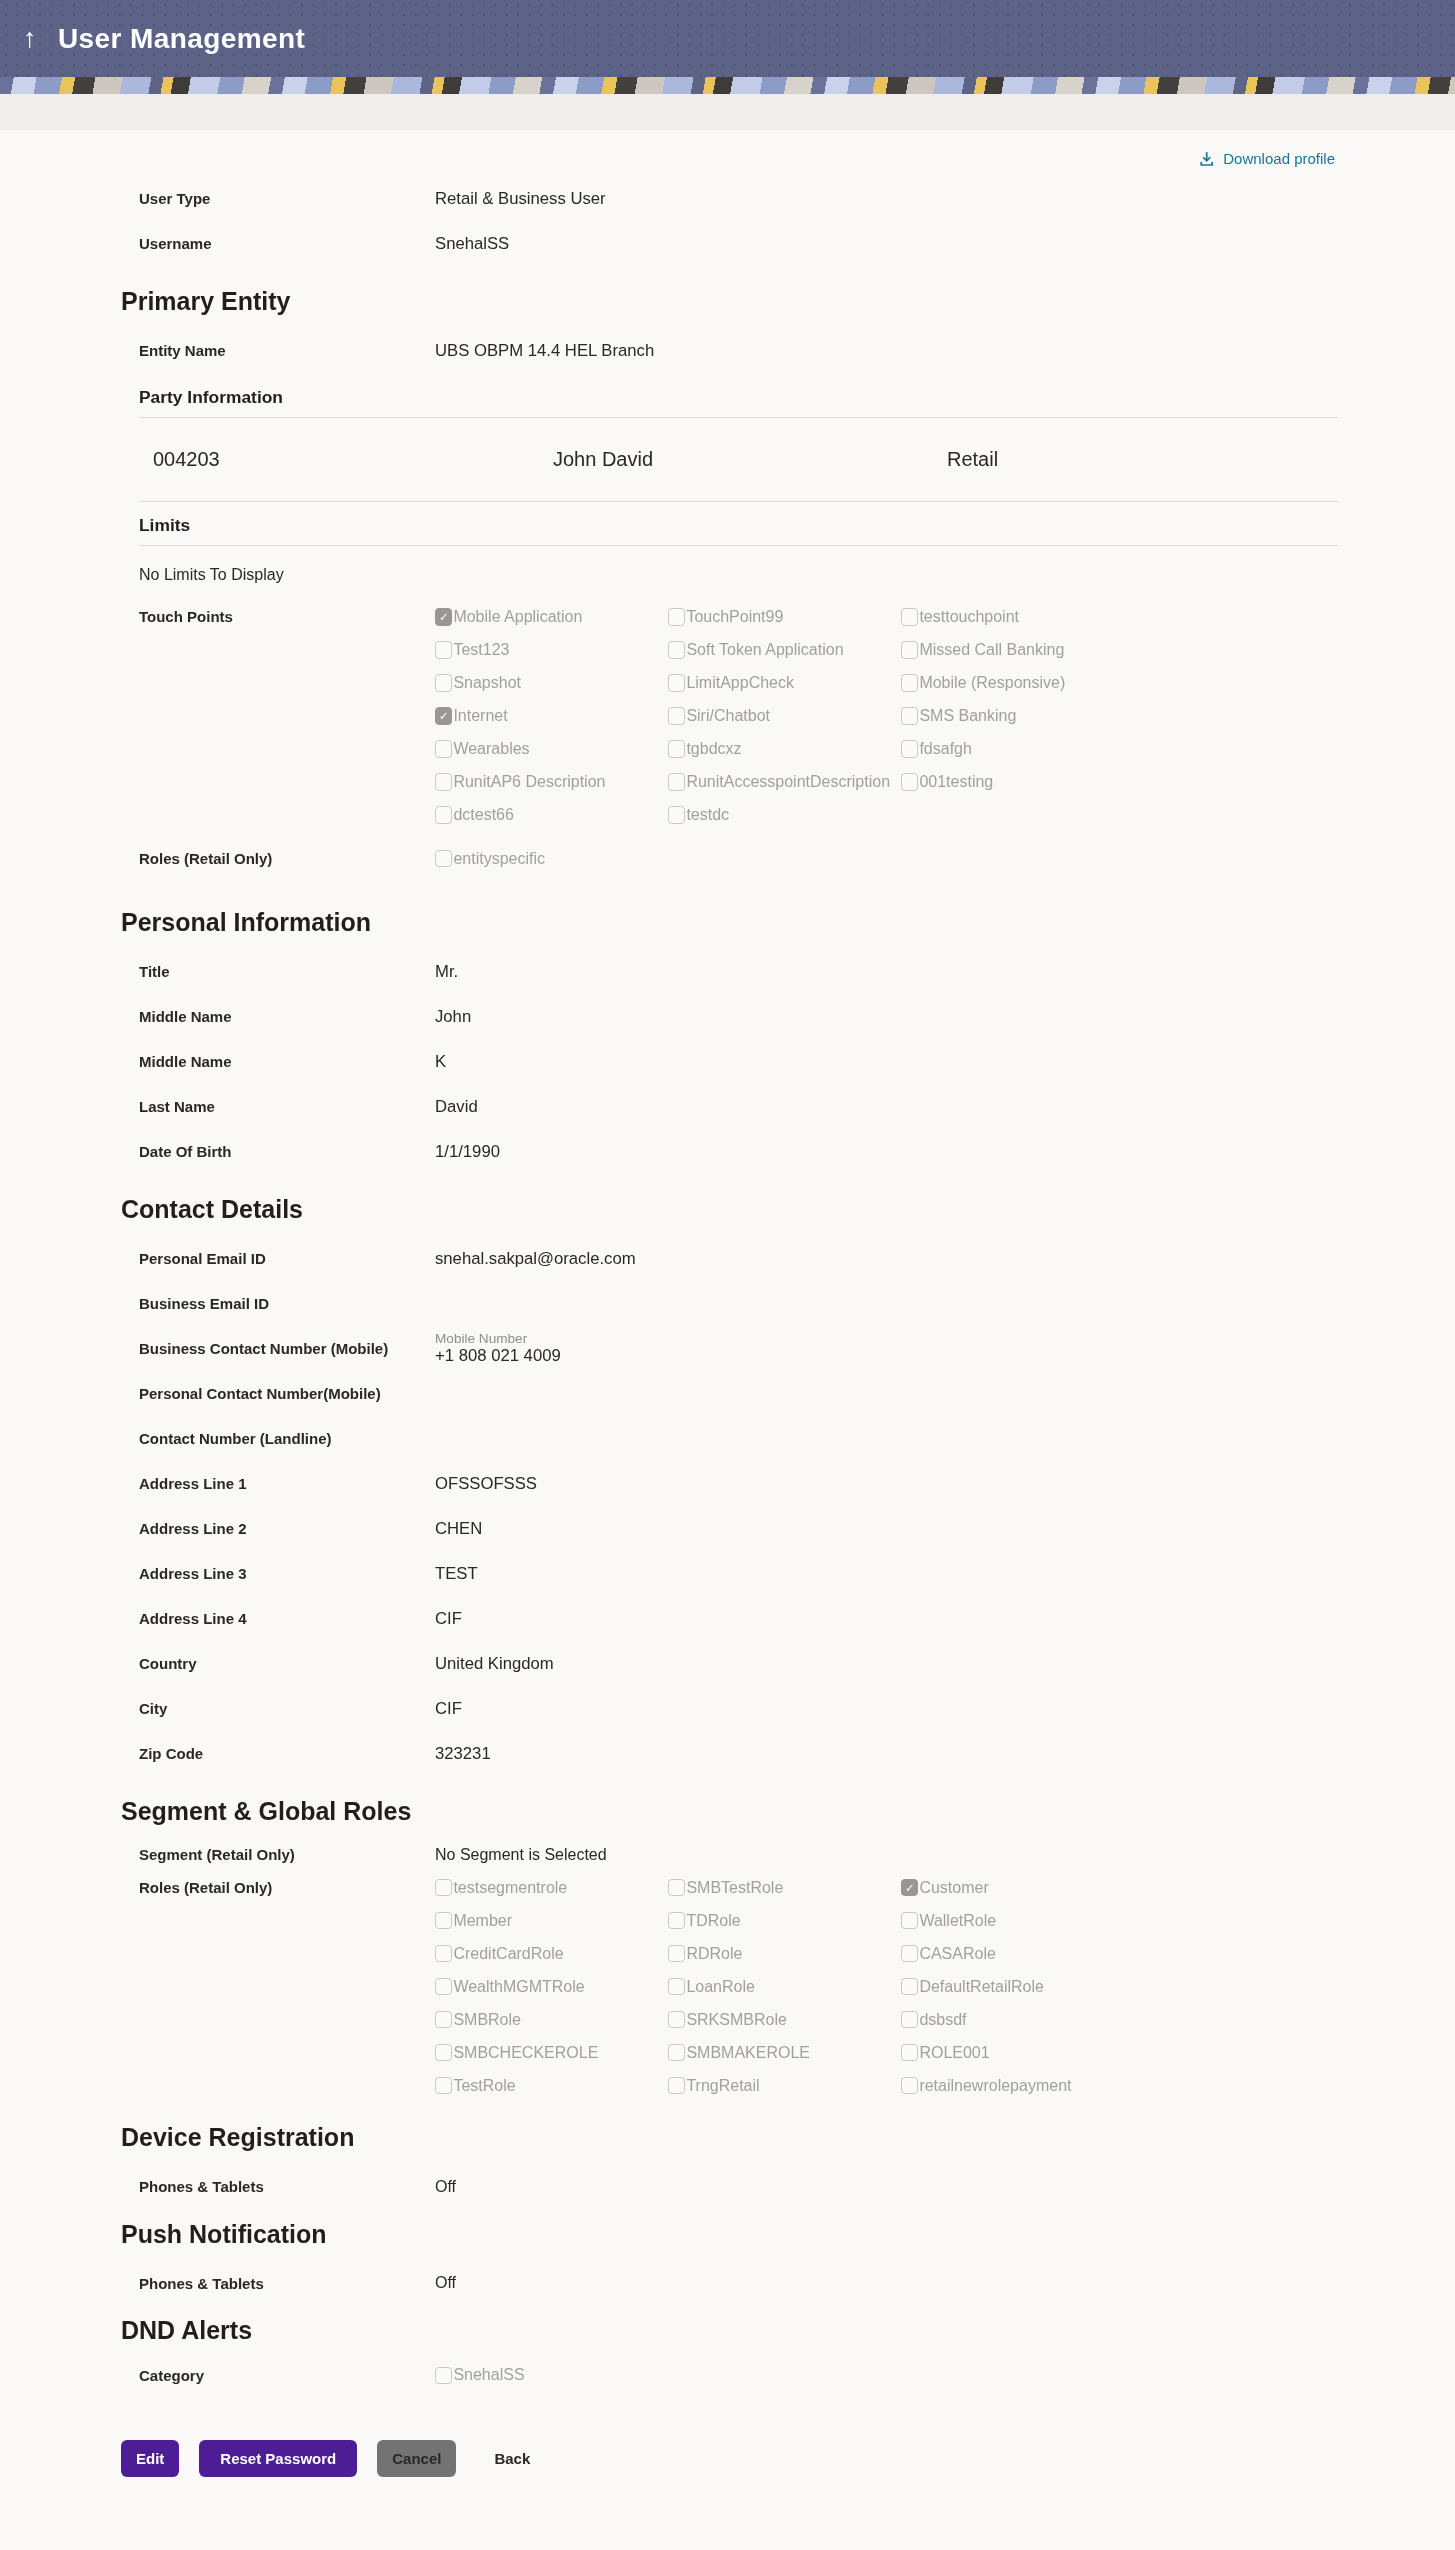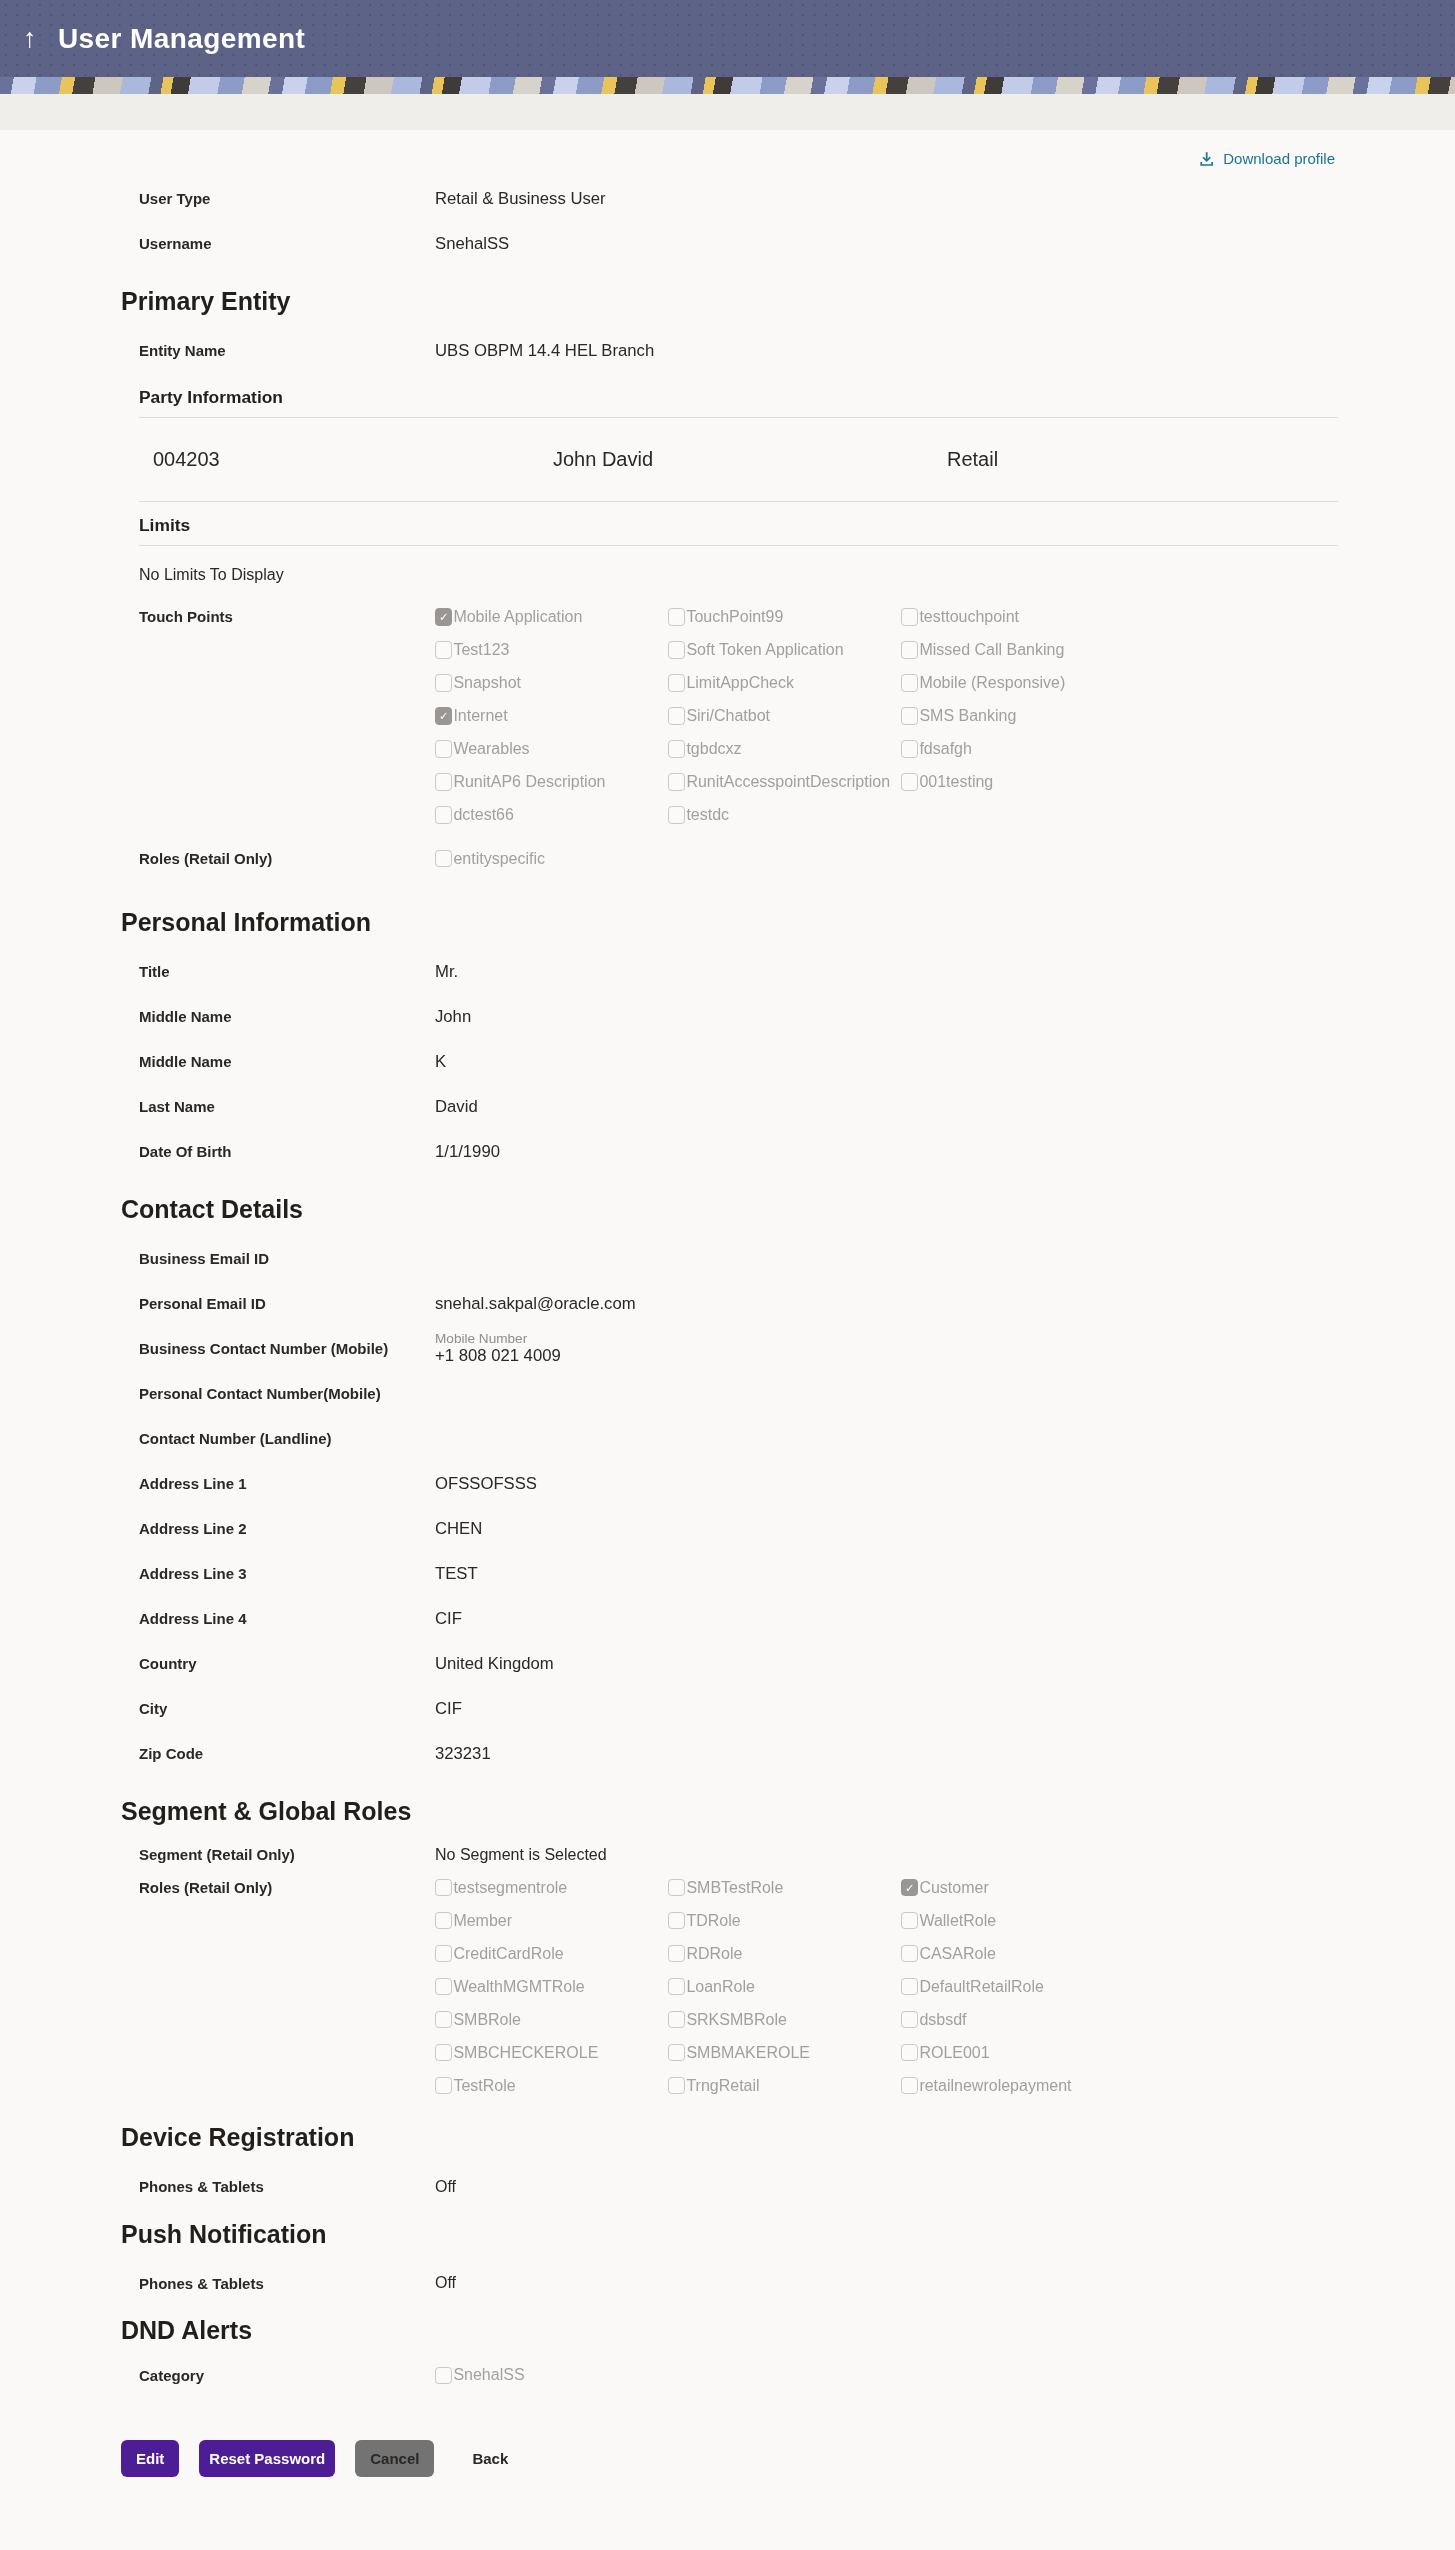--- a/index.html
+++ b/index.html
@@ -277,32 +277,32 @@
           <span class="field-value">1/1/1990</span>
         </div>
 
     </div>
 
     <h2 class="section">Contact Details</h2>
 
     <div>
 
         <div class="field-row">
+          <span class="field-label">Personal Email ID</span>
+          <span class="value-wrap">
+            <span class="sub-label"></span>
+            <span class="field-value">snehal.sakpal@oracle.com</span>
+          </span>
+        </div>
+
+        <div class="field-row">
           <span class="field-label">Business Email ID</span>
           <span class="value-wrap">
             <span class="sub-label"></span>
             <span class="field-value"></span>
-          </span>
-        </div>
-
-        <div class="field-row">
-          <span class="field-label">Personal Email ID</span>
-          <span class="value-wrap">
-            <span class="sub-label"></span>
-            <span class="field-value">snehal.sakpal@oracle.com</span>
           </span>
         </div>
 
         <div class="field-row">
           <span class="field-label">Business Contact Number (Mobile)</span>
           <span class="value-wrap">
             <span class="sub-label">Mobile Number</span>
             <span class="field-value">+1 808 021 4009</span>
           </span>
         </div>
@@ -520,20 +520,20 @@
           <label class="check-item">
             <span class="checkbox"></span>
             <span class="check-label">SnehalSS</span>
           </label>
 
       </div>
     </div>
 
     <div class="actions">
       <button class="btn btn-dark">Edit</button>
-      <button class="btn btn-dark" style="padding:10px 10px;">Reset Password</button>
+      <button class="btn btn-dark" style="padding:10px 21px;">Reset Password</button>
       <button class="btn btn-light">Cancel</button>
       <button class="btn-text">Back</button>
     </div>
 
   </main>
 </div>
 
 
 </body></html>

